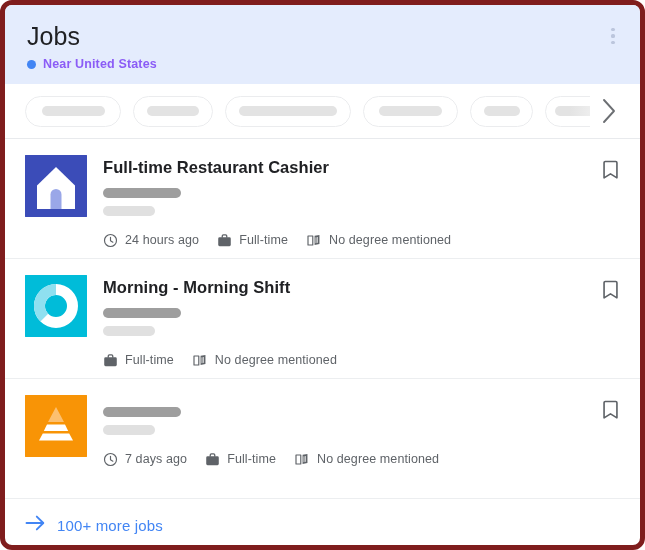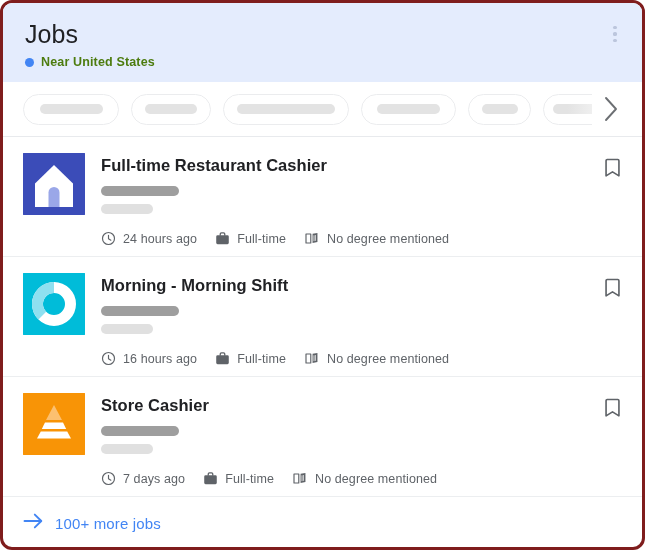--- a/index.html
+++ b/index.html
@@ -10,21 +10,21 @@
     background: #ffffff;
     font-family: "Liberation Sans", sans-serif;
     -webkit-font-smoothing: antialiased;
   }
 
   .jobs-card {
     position: relative;
     width: 645px;
     height: 550px;
     background: #ffffff;
-    border: 3px solid #7f1d1d;
+    border: 5px solid #7f1d1d;
     border-radius: 12px;
     overflow: hidden;
     display: flex;
     flex-direction: column;
   }
 
   
   .jobs-header {
     background: #e4ecfd;
     padding: 16px 22px 12px 22px;
@@ -48,21 +48,21 @@
   .loc-dot {
     width: 9px;
     height: 9px;
     border-radius: 50%;
     background: #4285f4;
     flex: 0 0 auto;
   }
   .jobs-sublabel {
     font-size: 12.5px;
     font-weight: 700;
-    color: #4d7c0f;
+    color: #8b5cf6;
     letter-spacing: 0.15px;
   }
   .overflow-menu {
     position: absolute;
     top: 18px;
     right: 16px;
     width: 22px;
     height: 26px;
     display: flex;
     flex-direction: column;
@@ -169,21 +169,21 @@
 
   .meta-row {
     display: flex;
     align-items: center;
     flex-wrap: wrap;
     gap: 18px;
     margin-top: 17px;
   }
   .meta-item {
     display: flex;
-    align-items: center;
+    align-items: flex-start;
     gap: 7px;
   }
   .meta-label {
     font-size: 12.5px;
     color: #5f6368;
     letter-spacing: 0.1px;
     white-space: nowrap;
   }
   .meta-icon { flex: 0 0 auto; display: block; }
 
@@ -321,29 +321,20 @@
           </svg>
         </div>
         <div class="job-body">
           <div class="job-title">Morning - Morning Shift</div>
           <div class="skel skel-a"></div>
           <div class="skel skel-b"></div>
           <div class="meta-row">
             <div class="meta-item">
               <span style="display: flex;">
                 <svg xmlns="http://www.w3.org/2000/svg" width="15" height="15" viewBox="0 0 16 16" fill="none" class="meta-icon">
-                  <circle cx="8" cy="8" r="6.4" stroke="#5f6368" stroke-width="1.25"></circle>
-                  <path d="M8 4.5 V8.2 L10.5 9.8" stroke="#5f6368" stroke-width="1.25" stroke-linecap="round" stroke-linejoin="round"></path>
-                </svg>
-              </span>
-              <span class="meta-label">16 hours ago</span>
-            </div>
-            <div class="meta-item">
-              <span style="display: flex;">
-                <svg xmlns="http://www.w3.org/2000/svg" width="15" height="15" viewBox="0 0 16 16" fill="none" class="meta-icon">
                   <rect x="1.3" y="4.6" width="13.4" height="9.4" rx="1.4" fill="#5f6368"></rect>
                   <path d="M5.6 4.4 V3.2 a1.2 1.2 0 0 1 1.2-1.2 h2.4 a1.2 1.2 0 0 1 1.2 1.2 V4.4" stroke="#5f6368" stroke-width="1.4" stroke-linecap="round"></path>
                 </svg>
               </span>
               <span class="meta-label">Full-time</span>
             </div>
             <div class="meta-item">
               <span style="display: flex;">
                 <svg xmlns="http://www.w3.org/2000/svg" width="16" height="15" viewBox="0 0 16 16" fill="none" class="meta-icon">
                   <path d="M1.6 3.2 h5.1 v9.6 h-5.1 z" stroke="#5f6368" stroke-width="1.25" stroke-linejoin="round"></path>
@@ -364,21 +355,20 @@
       <div class="job-row">
         <div class="job-logo" style="background: rgb(248, 148, 6);">
           <svg xmlns="http://www.w3.org/2000/svg" width="62" height="62" viewBox="0 0 62 62" fill="none" class="">
             <rect width="62" height="62" fill="#f89406"></rect>
             <path d="M31 12 L39 27 H23 z" fill="#fcc070"></path>
             <path d="M22 29.4 H40 L43.2 36 H18.8 z" fill="#ffffff"></path>
             <path d="M17.8 38.4 H44.2 L48 45.6 H14 z" fill="#ffffff"></path>
           </svg>
         </div>
         <div class="job-body">
-          <div class="job-title">Store Cashier</div>
           <div class="skel skel-a"></div>
           <div class="skel skel-b"></div>
           <div class="meta-row">
             <div class="meta-item">
               <span style="display: flex;">
                 <svg xmlns="http://www.w3.org/2000/svg" width="15" height="15" viewBox="0 0 16 16" fill="none" class="meta-icon">
                   <circle cx="8" cy="8" r="6.4" stroke="#5f6368" stroke-width="1.25"></circle>
                   <path d="M8 4.5 V8.2 L10.5 9.8" stroke="#5f6368" stroke-width="1.25" stroke-linecap="round" stroke-linejoin="round"></path>
                 </svg>
               </span>

